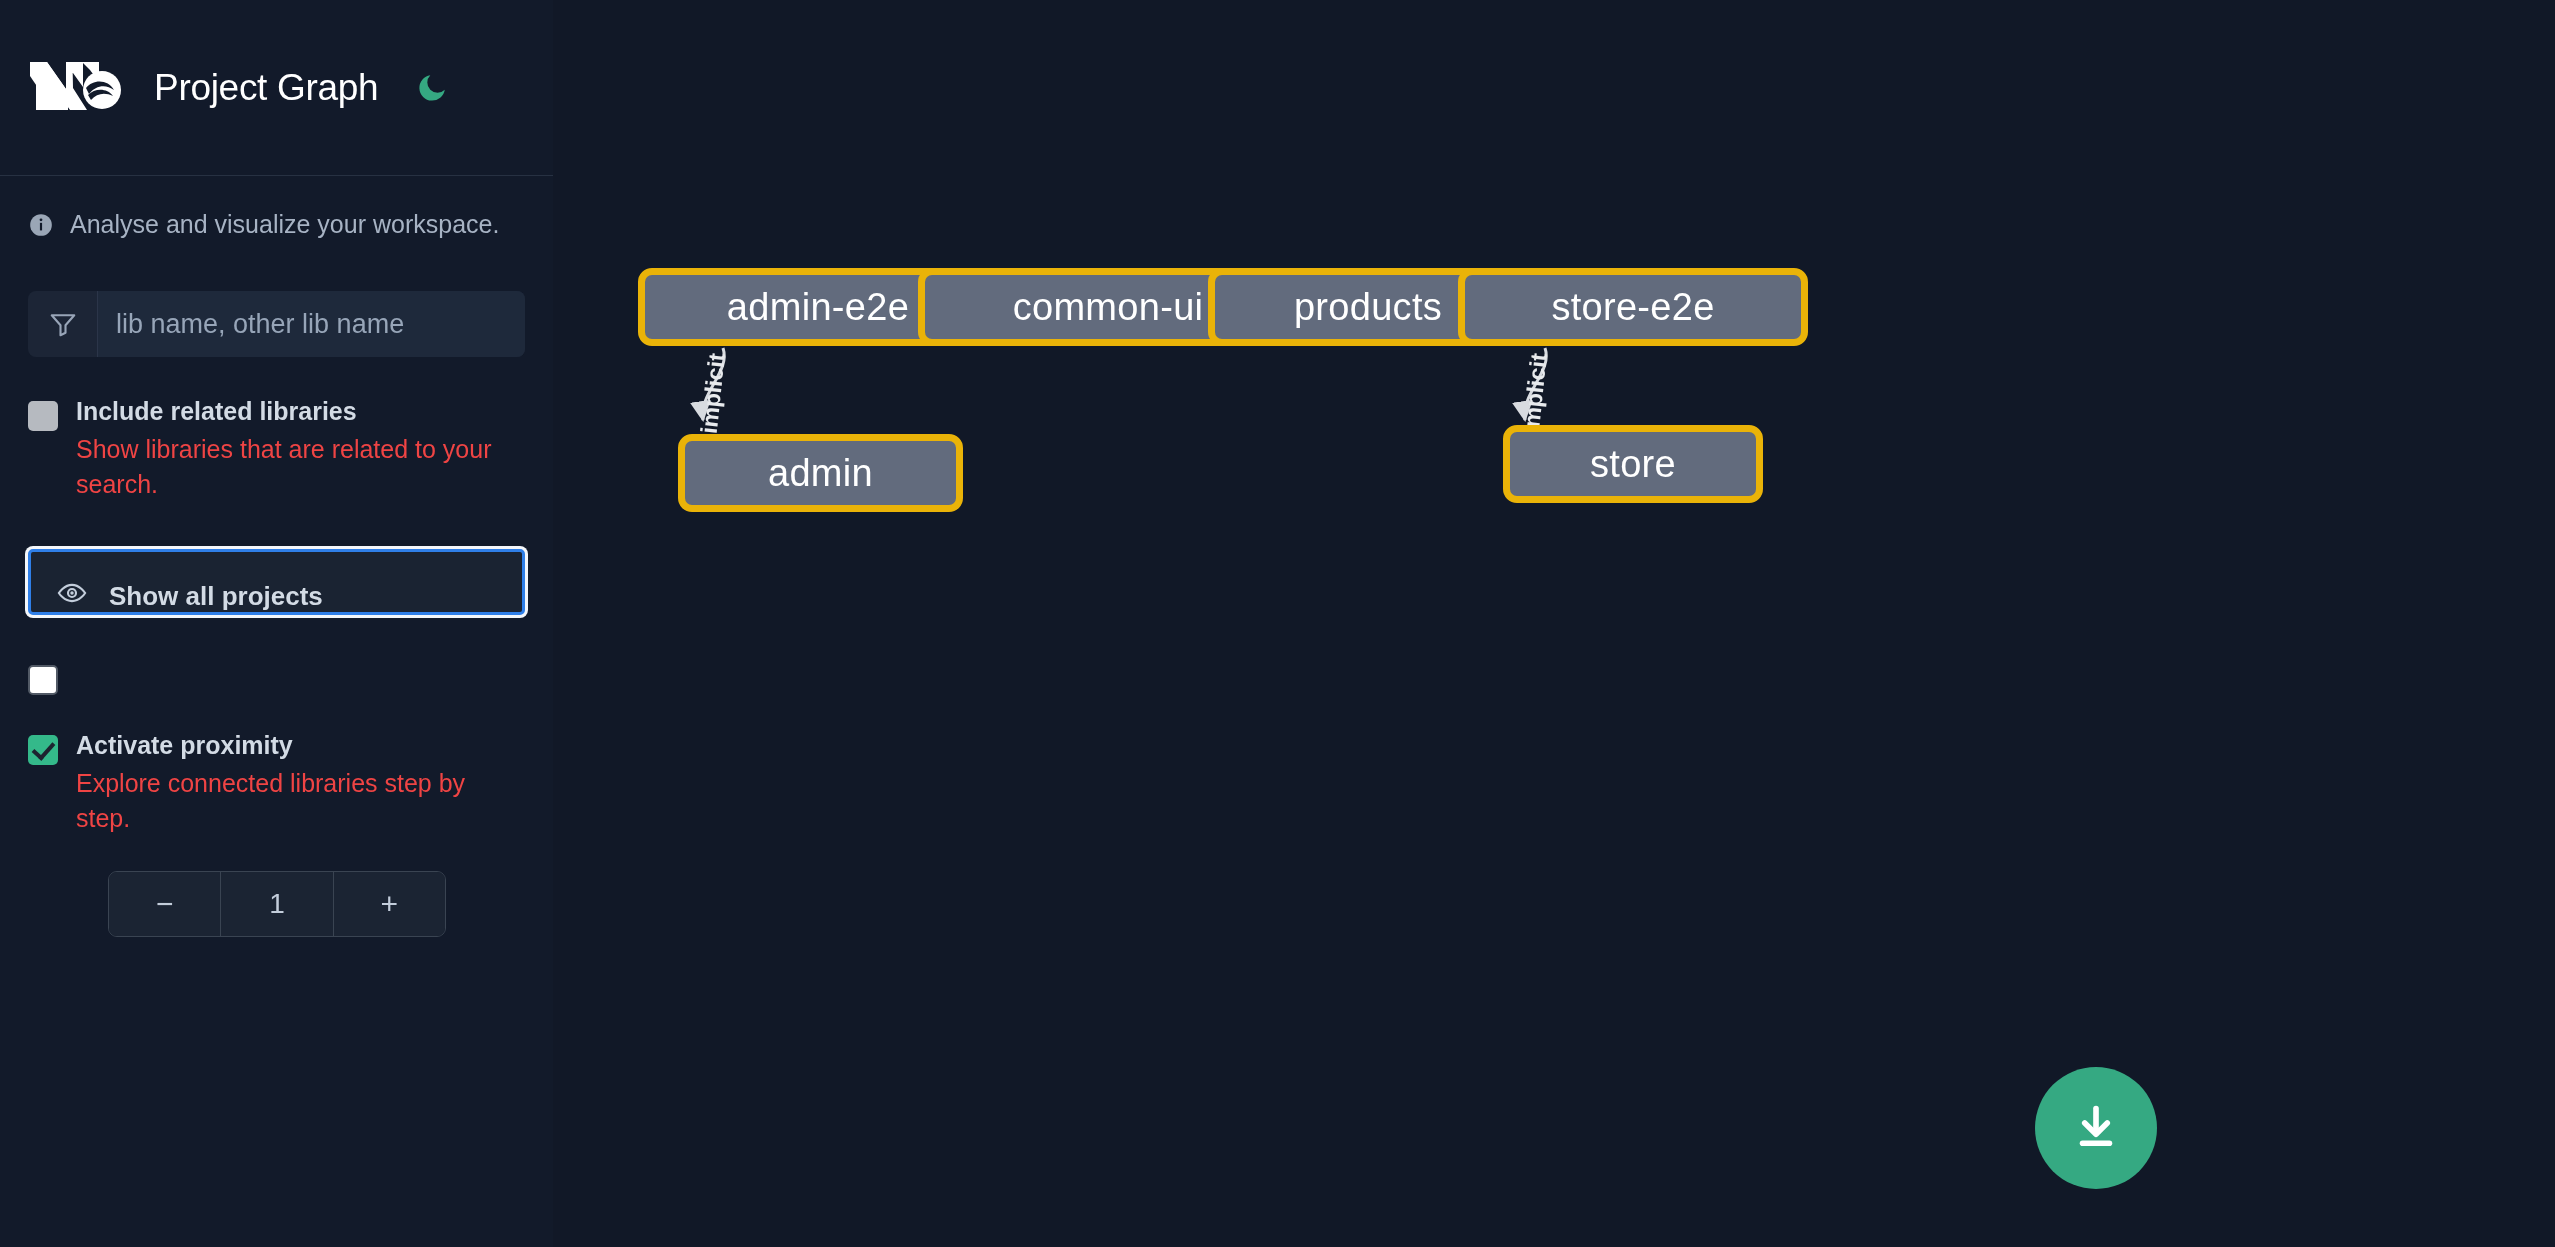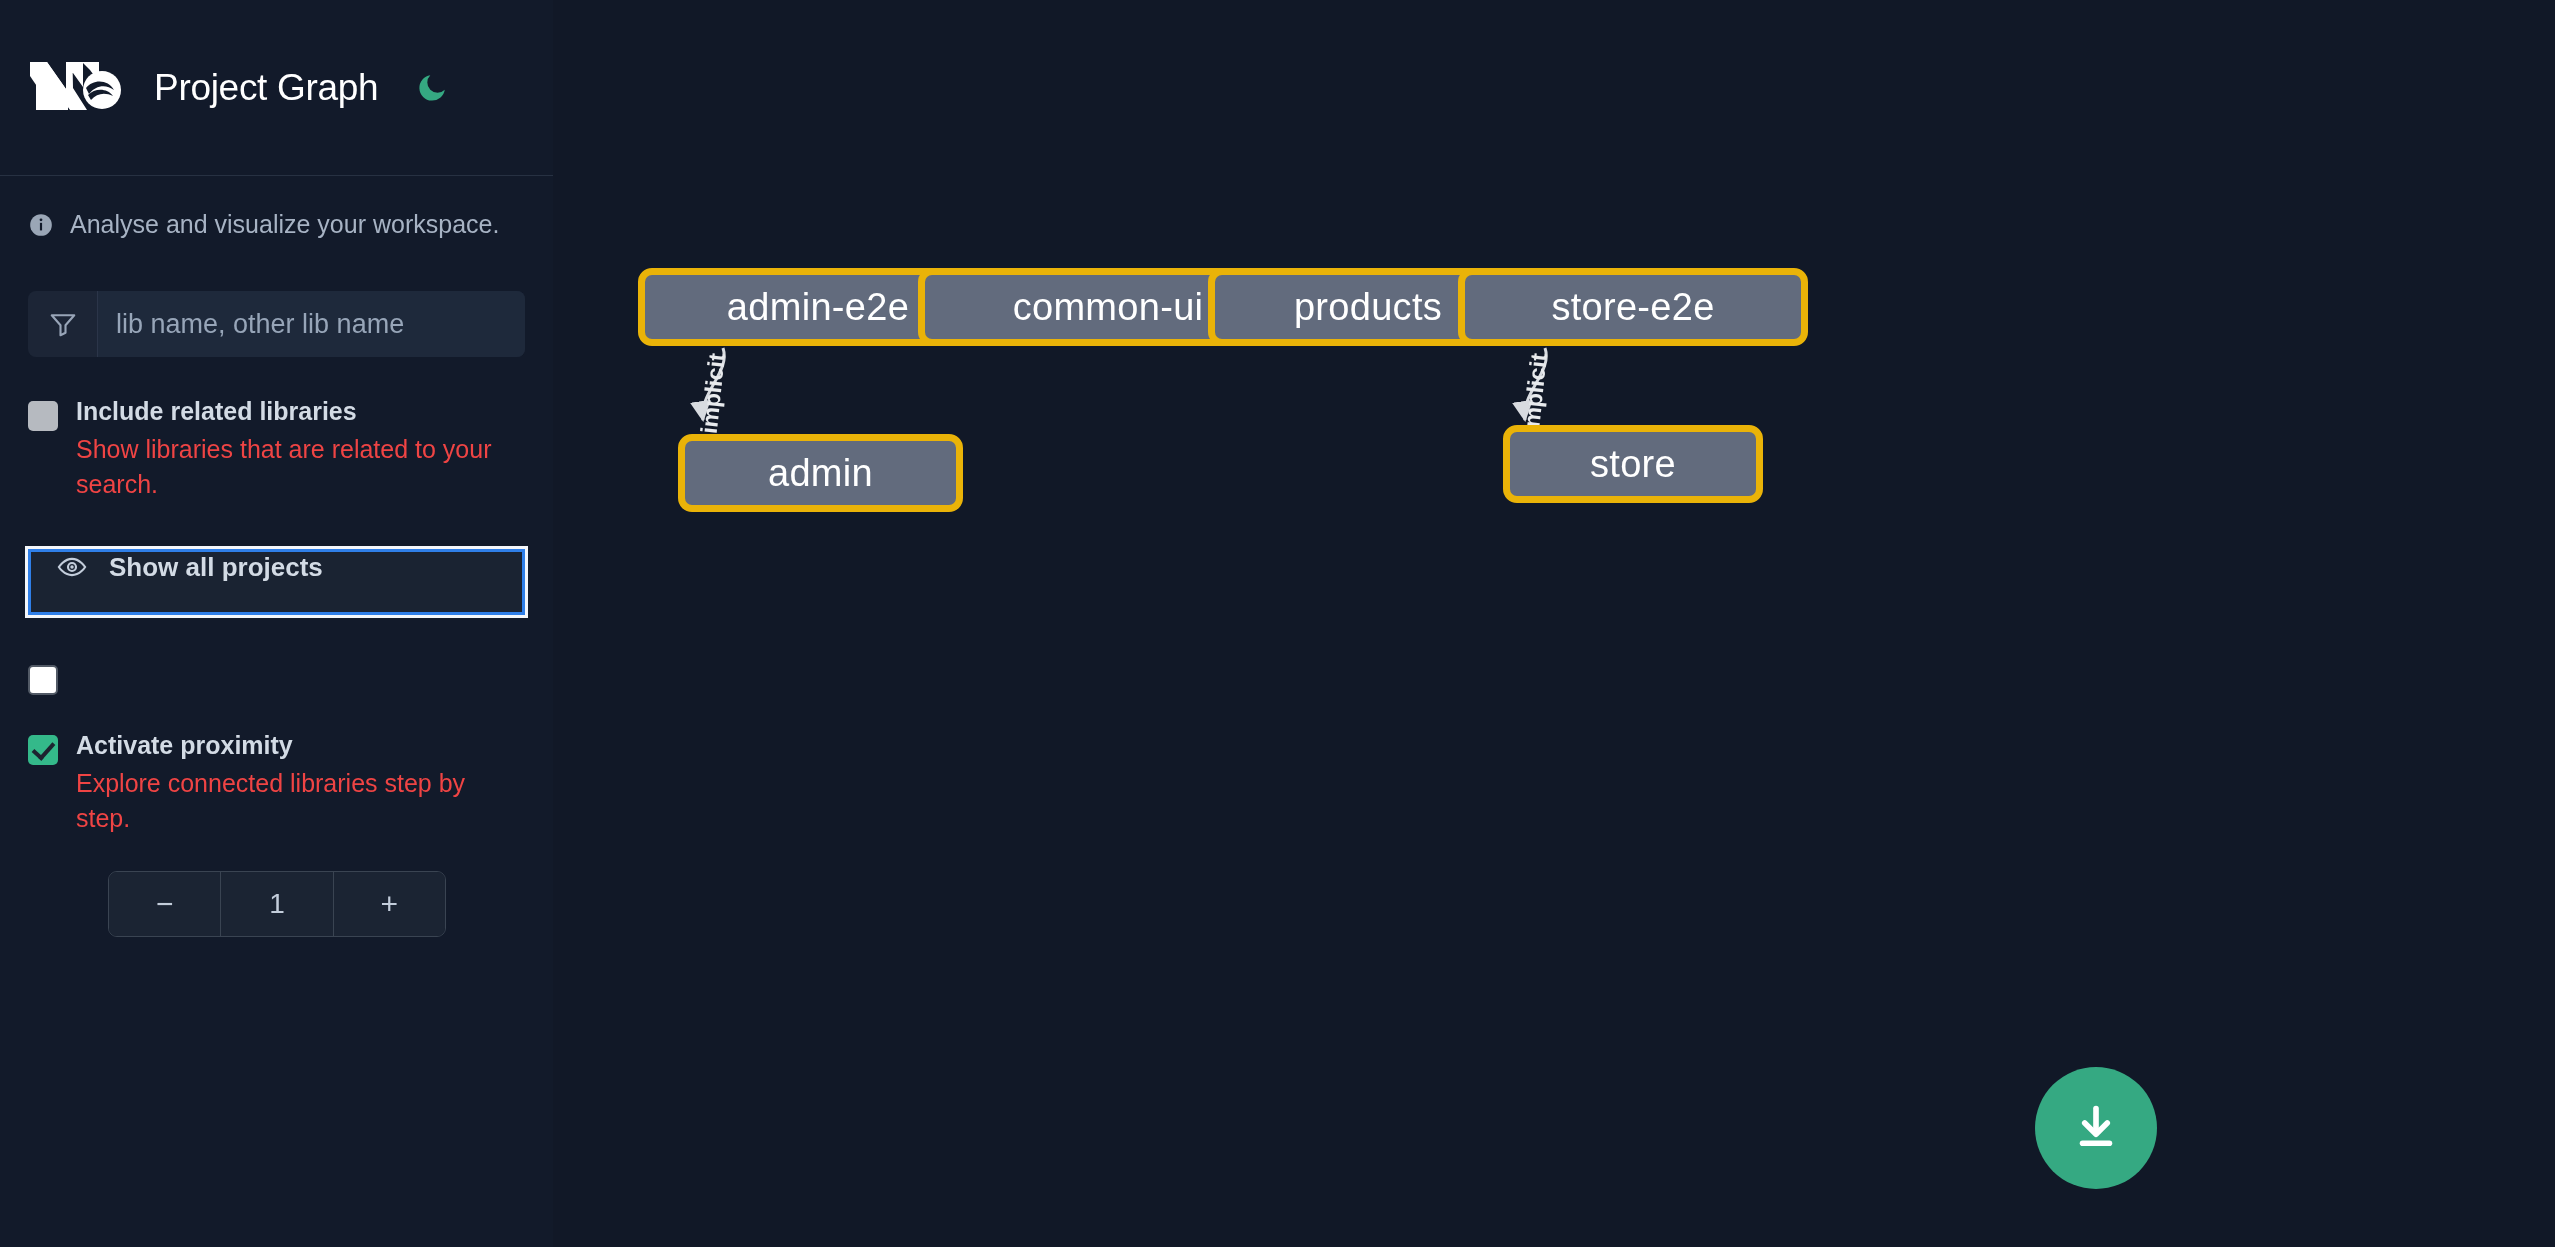--- a/index.html
+++ b/index.html
@@ -126,25 +126,25 @@
     font-size: 25px;
     color: #ef4444;
     line-height: 1.42;
     margin-top: 3px;
     max-width: 455px;
   }
 
   .sb-btn {
     margin: 0 28px;
     height: 66px;
-    border-radius: 0;
+    border-radius: 5px;
     background: #1c2536;
     border: 1px solid #39424f;
     display: flex;
-    align-items: flex-start;
+    align-items: flex-end;
     padding-left: 26px;
     gap: 22px;
     cursor: pointer;
   }
   .sb-btn-label {
     font-size: 26px;
     color: #d3dbe5;
     font-weight: bold;
   }
   .sb-btn.focused {

